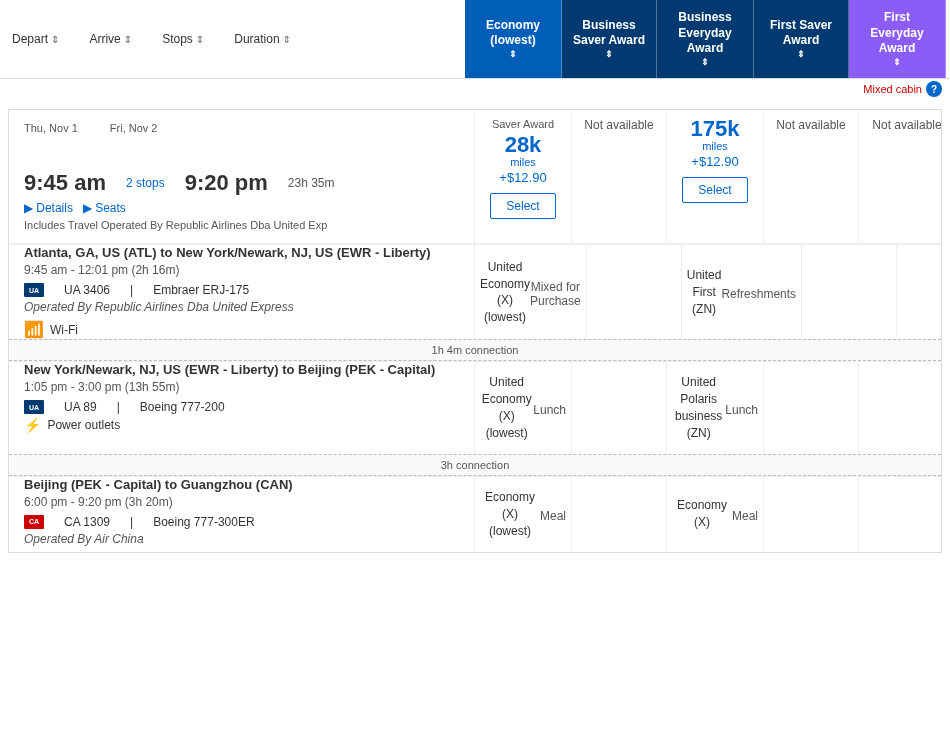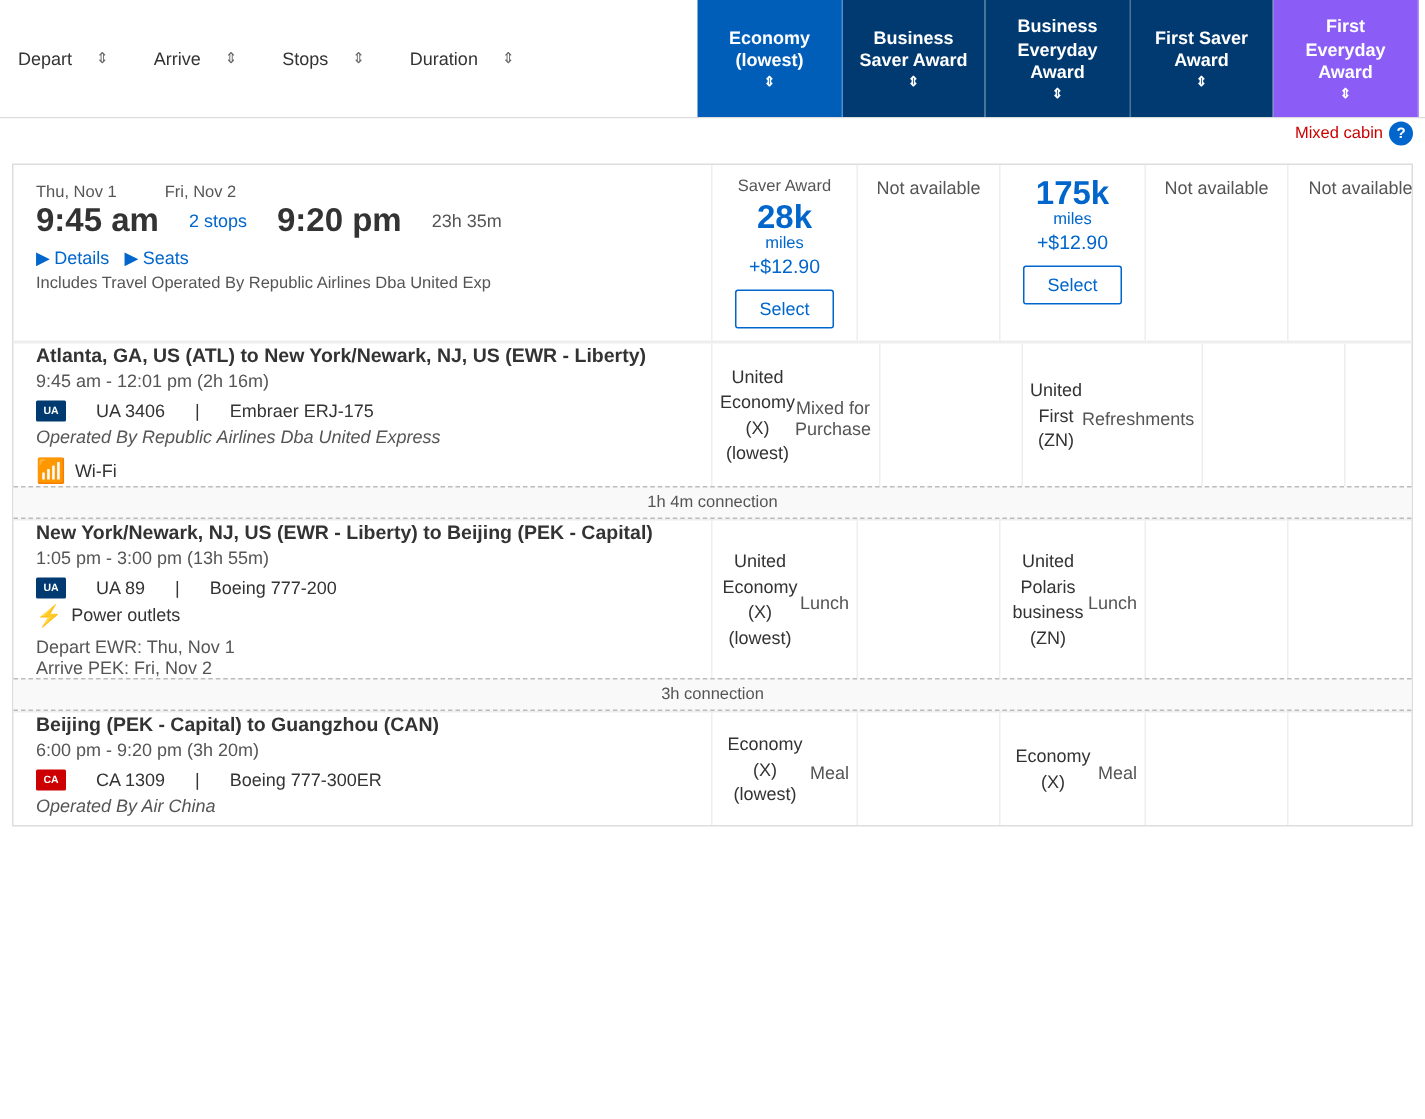--- a/index.html
+++ b/index.html
@@ -52,21 +52,21 @@
       background: #8b5cf6;
     }
     .sort-arrows { display: inline-block; font-size: 9px; }
 
     
     .sort-btn {
       font-size: 12px;
       color: #333;
       display: flex;
       align-items: center;
-      gap: 16px;
+      gap: 3px;
       cursor: pointer;
       white-space: nowrap;
     }
     .sort-arrow { font-size: 10px; color: #666; }
 
     
     .flight-card {
       border: 1px solid #ddd;
       margin: 10px 8px;
       background: #fff;
@@ -82,20 +82,21 @@
     .flight-info-left {
       flex: 0 0 465px;
       padding: 12px 15px;
     }
 
     .flight-times {
       display: flex;
       align-items: center;
       gap: 20px;
       margin-bottom: 4px;
+      margin-top: 36px;
     }
     .depart-time, .arrive-time { font-size: 22px; font-weight: bold; color: #333; }
     .stops-info { font-size: 12px; color: #0066cc; }
     .duration-info { font-size: 12px; color: #555; }
 
     .flight-actions {
       display: flex;
       gap: 10px;
       margin-top: 5px;
     }
@@ -394,24 +395,20 @@
       <div class="segment-flight">
         <span class="ua-logo">UA</span>
         <span>UA 89</span>
         <span>|</span>
         <span>Boeing 777-200</span>
       </div>
       <div class="segment-amenity" style="margin-bottom:6px;">
         <span style="color:#ff6600;font-size:14px;">⚡</span>
         <span>Power outlets</span>
       </div>
-      <div class="segment-dates">
-        <div>Depart EWR: Thu, Nov 1</div>
-        <div>Arrive PEK: Fri, Nov 2</div>
-      </div>
     </div>
     <div class="seg-award-col econ">
       <div class="seg-cabin-name">United Economy (X) (lowest)</div>
       <div class="seg-meal">Lunch</div>
     </div>
     <div class="seg-award-col biz-s"></div>
     <div class="seg-award-col biz-e">
       <div class="seg-cabin-name">United Polaris business (ZN)</div>
       <div class="seg-meal">Lunch</div>
     </div>

